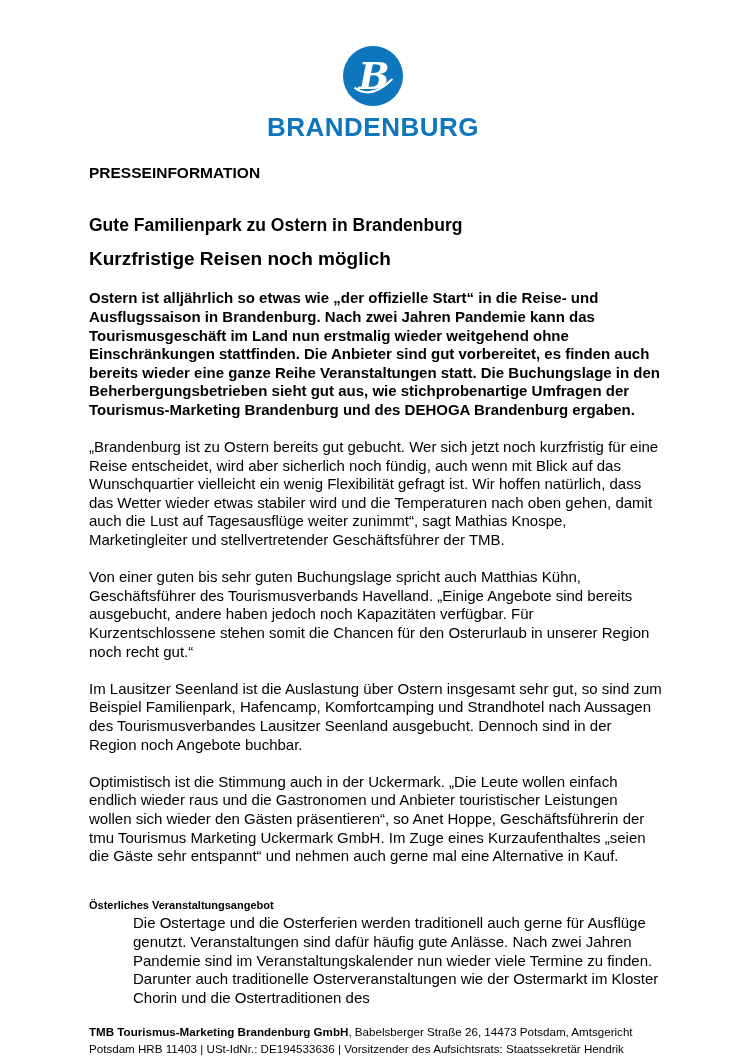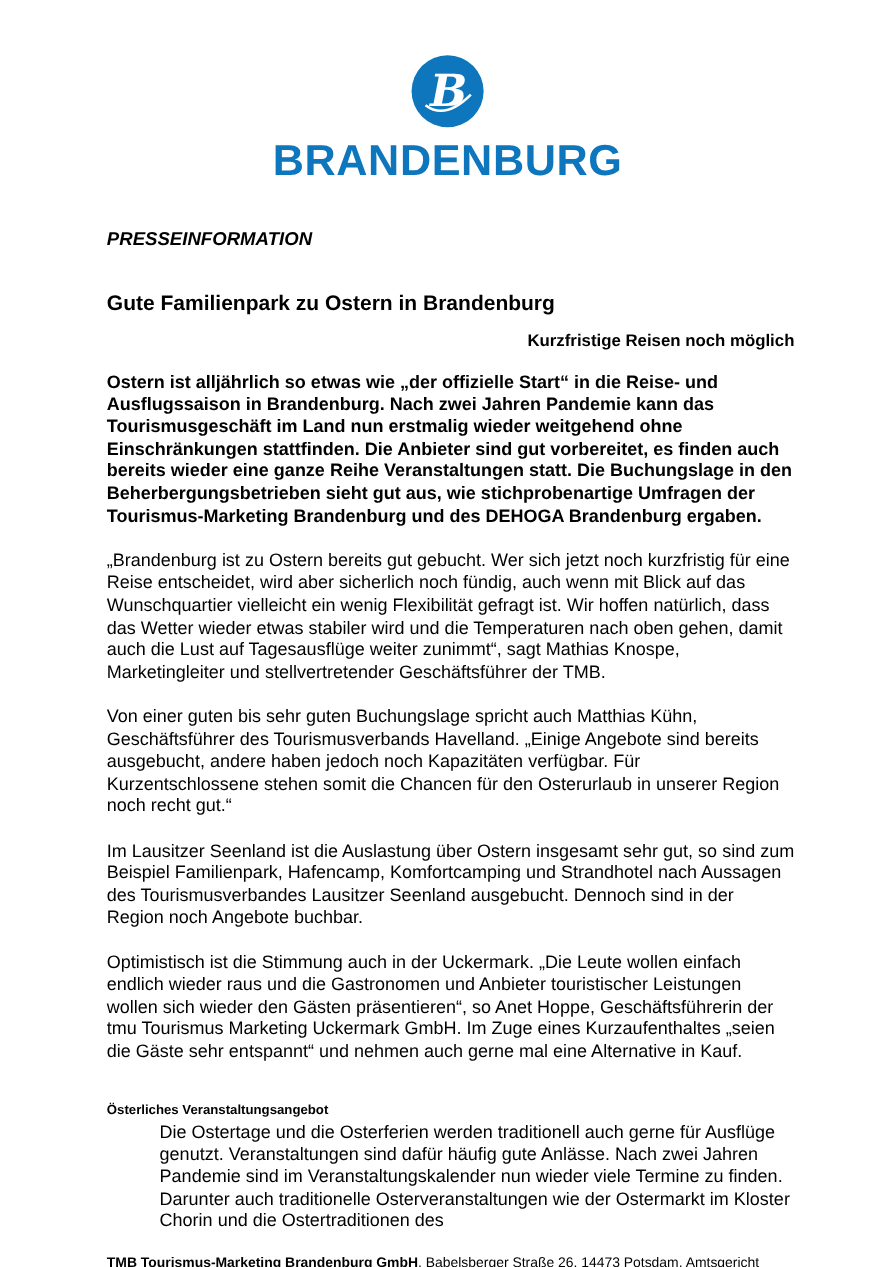--- a/index.html
+++ b/index.html
@@ -15,46 +15,44 @@
     box-sizing: border-box;
   }
   
   .logo-block { padding-top: 45px; text-align: center; }
   .logo-mark { display: inline-block; line-height: 0; }
   .logo-mark svg { width: 62px; height: 62px; }
   .brand-word {
     margin-top: 3px;
     color: #0e76bc;
     font-weight: bold;
-    font-size: 36px;
+    font-size: 26px;
     letter-spacing: 0.5px;
     line-height: 1.05;
     text-align: center;
   }
   
   .content { padding: 0 84px 0 89px; }
   .kicker {
-    margin-top: 38px;
+    margin-top: 23px;
     font-size: 15.5px;
     font-weight: bold;
     line-height: 1.1;
-    font-style: italic;
   }
   .title {
     margin: 34px 0 0 0;
     font-size: 17.5px;
     font-weight: bold;
     line-height: 1.15;
   }
   .subtitle {
     margin: 13px 0 0 0;
-    font-size: 14px;
+    font-size: 19px;
     font-weight: bold;
     line-height: 1.15;
-    text-align: right;
   }
   .content p {
     margin: 18.6px 0 0 0;
     font-size: 15px;
     line-height: 18.6px;
   }
   .lead { font-weight: bold; margin-top: 19px !important; }
   .section-heading {
     margin: 30px 0 0 0;
     font-size: 11px;

